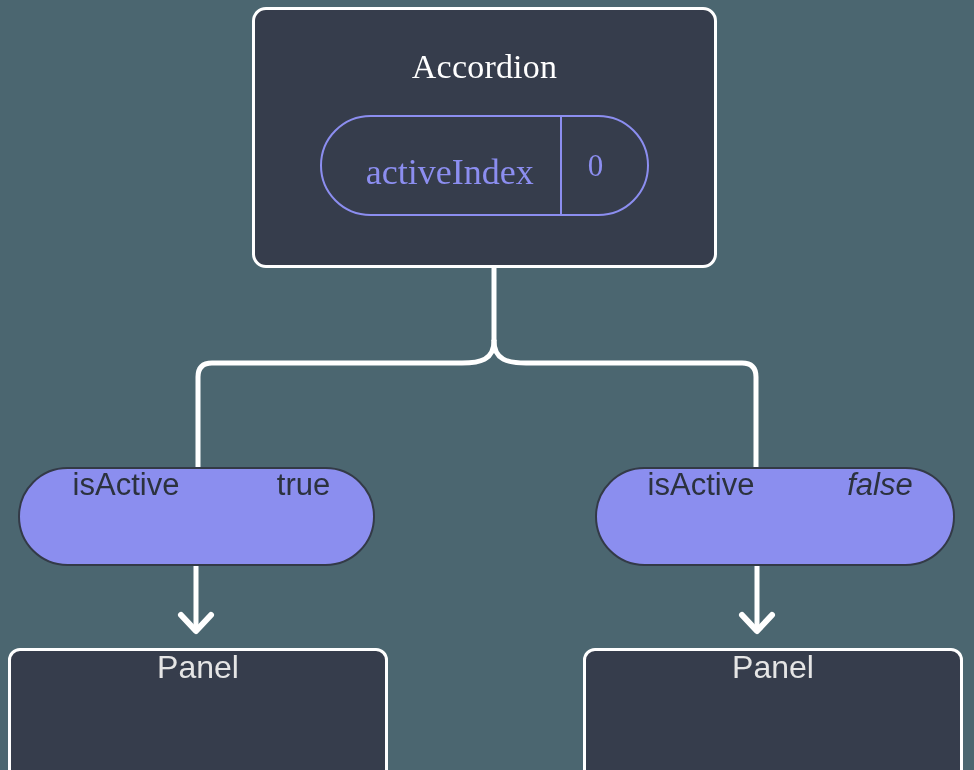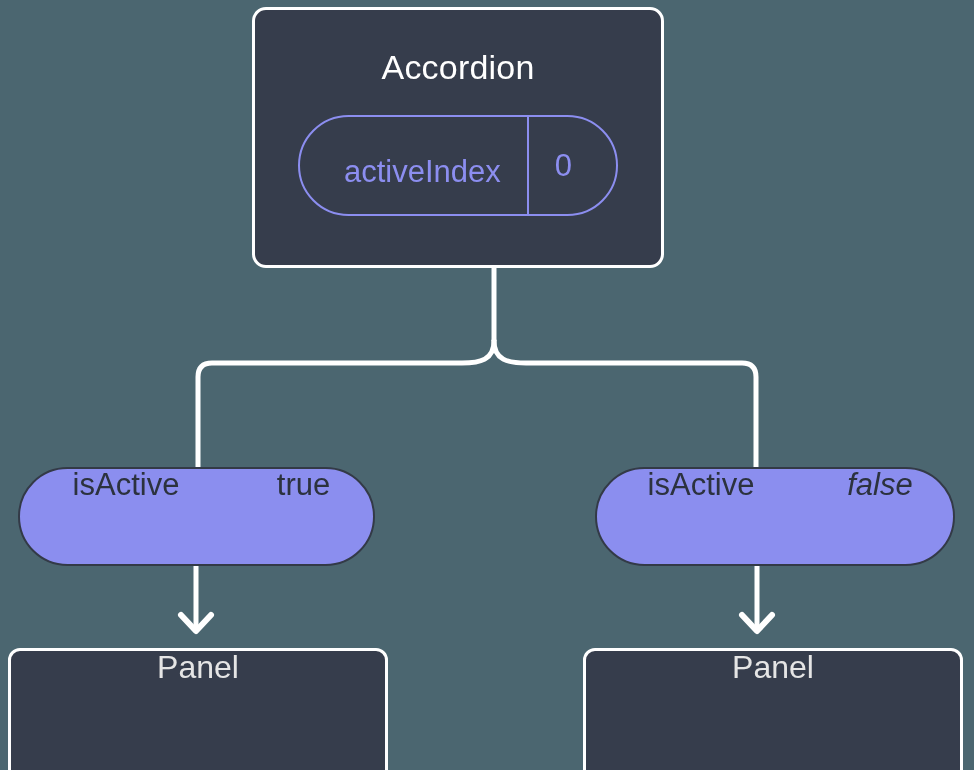--- a/index.html
+++ b/index.html
@@ -29,29 +29,30 @@
     width: 974px;
     height: 770px;
     pointer-events: none;
   }
 
   
   .root-card {
     position: absolute;
     left: 252px;
     top: 7px;
-    width: 412px;
+    width: 465px;
     height: 261px;
     box-sizing: border-box;
     background: #363d4c;
     border: 3px solid #ffffff;
     border-radius: 14px;
     display: flex;
     flex-direction: column;
     align-items: center;
+    font-family: Liberation Serif, serif;
   }
   .root-title {
     margin-top: 40px;
     color: #ffffff;
     font-size: 34px;
     font-weight: 400;
     letter-spacing: .2px;
     line-height: 1;
   }
 
@@ -65,21 +66,21 @@
     border-radius: 52px;
     background: transparent;
     box-sizing: border-box;
   }
   .pill-outline .pill-key {
     display: flex;
     align-items: center;
     justify-content: center;
     padding: 0 26px 0 44px;
     color: #8c8ef0;
-    font-size: 31px;
+    font-size: 36px;
     line-height: 1;
     margin-top: 12px;
   }
   .pill-outline .pill-div {
     width: 2px;
     background: #8c8ef0;
     flex: 0 0 auto;
   }
   .pill-outline .pill-val {
     display: flex;

